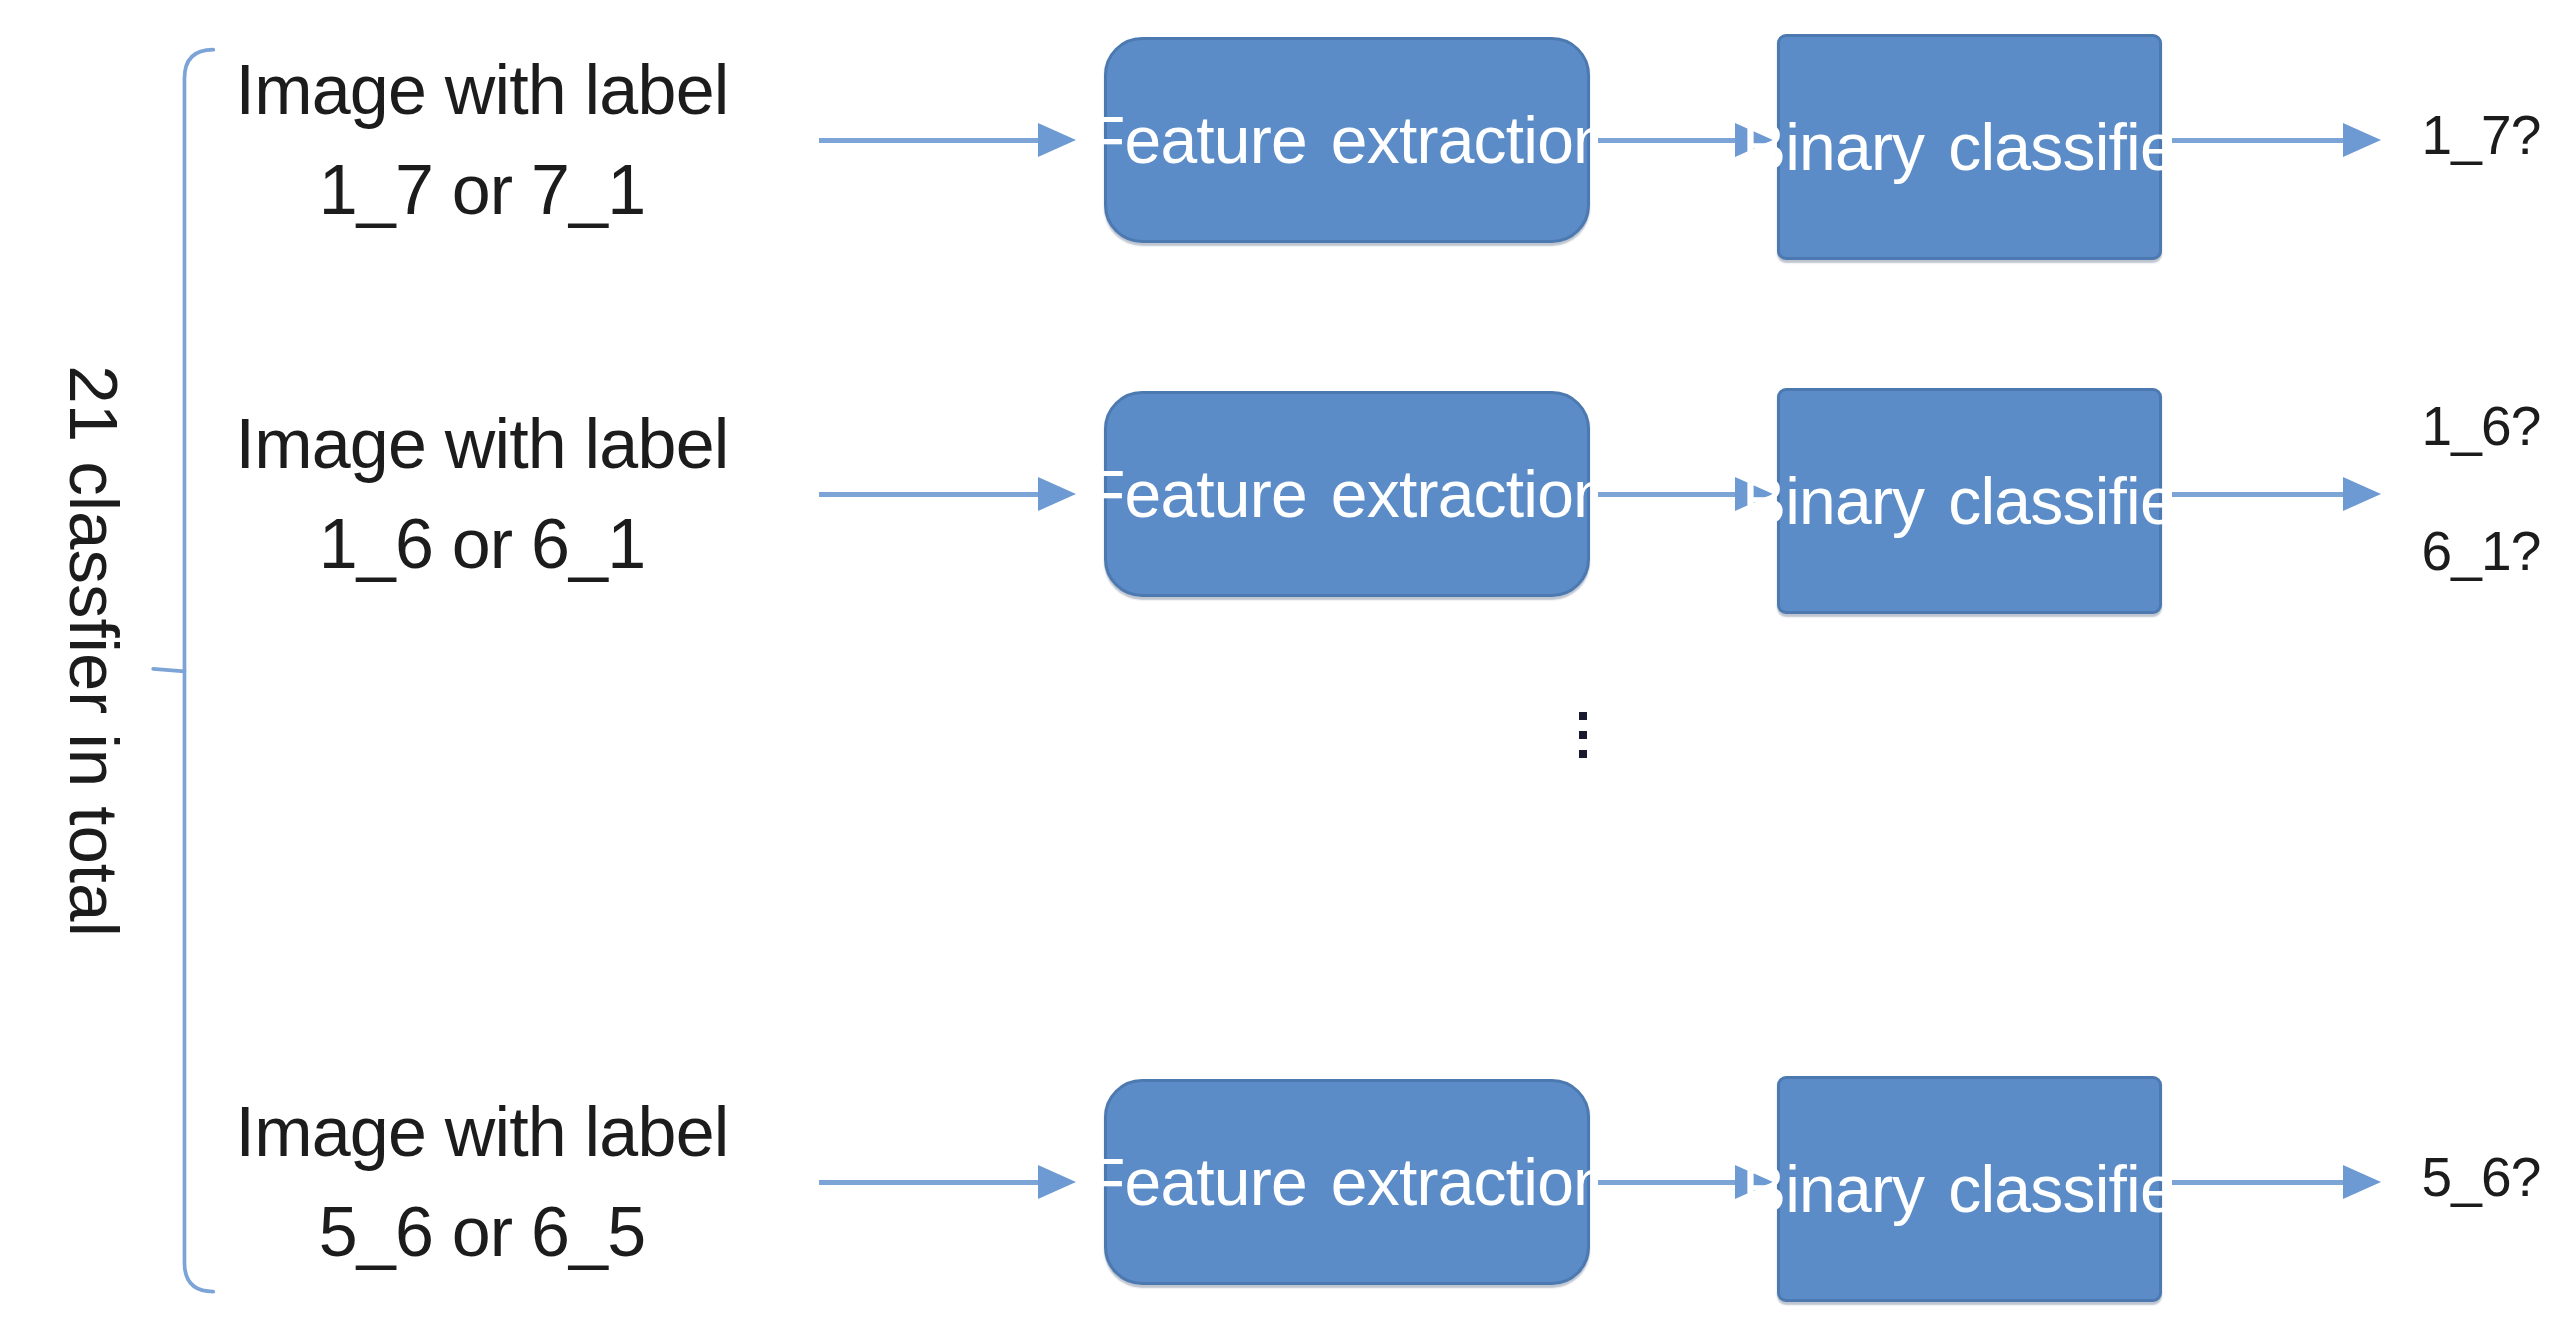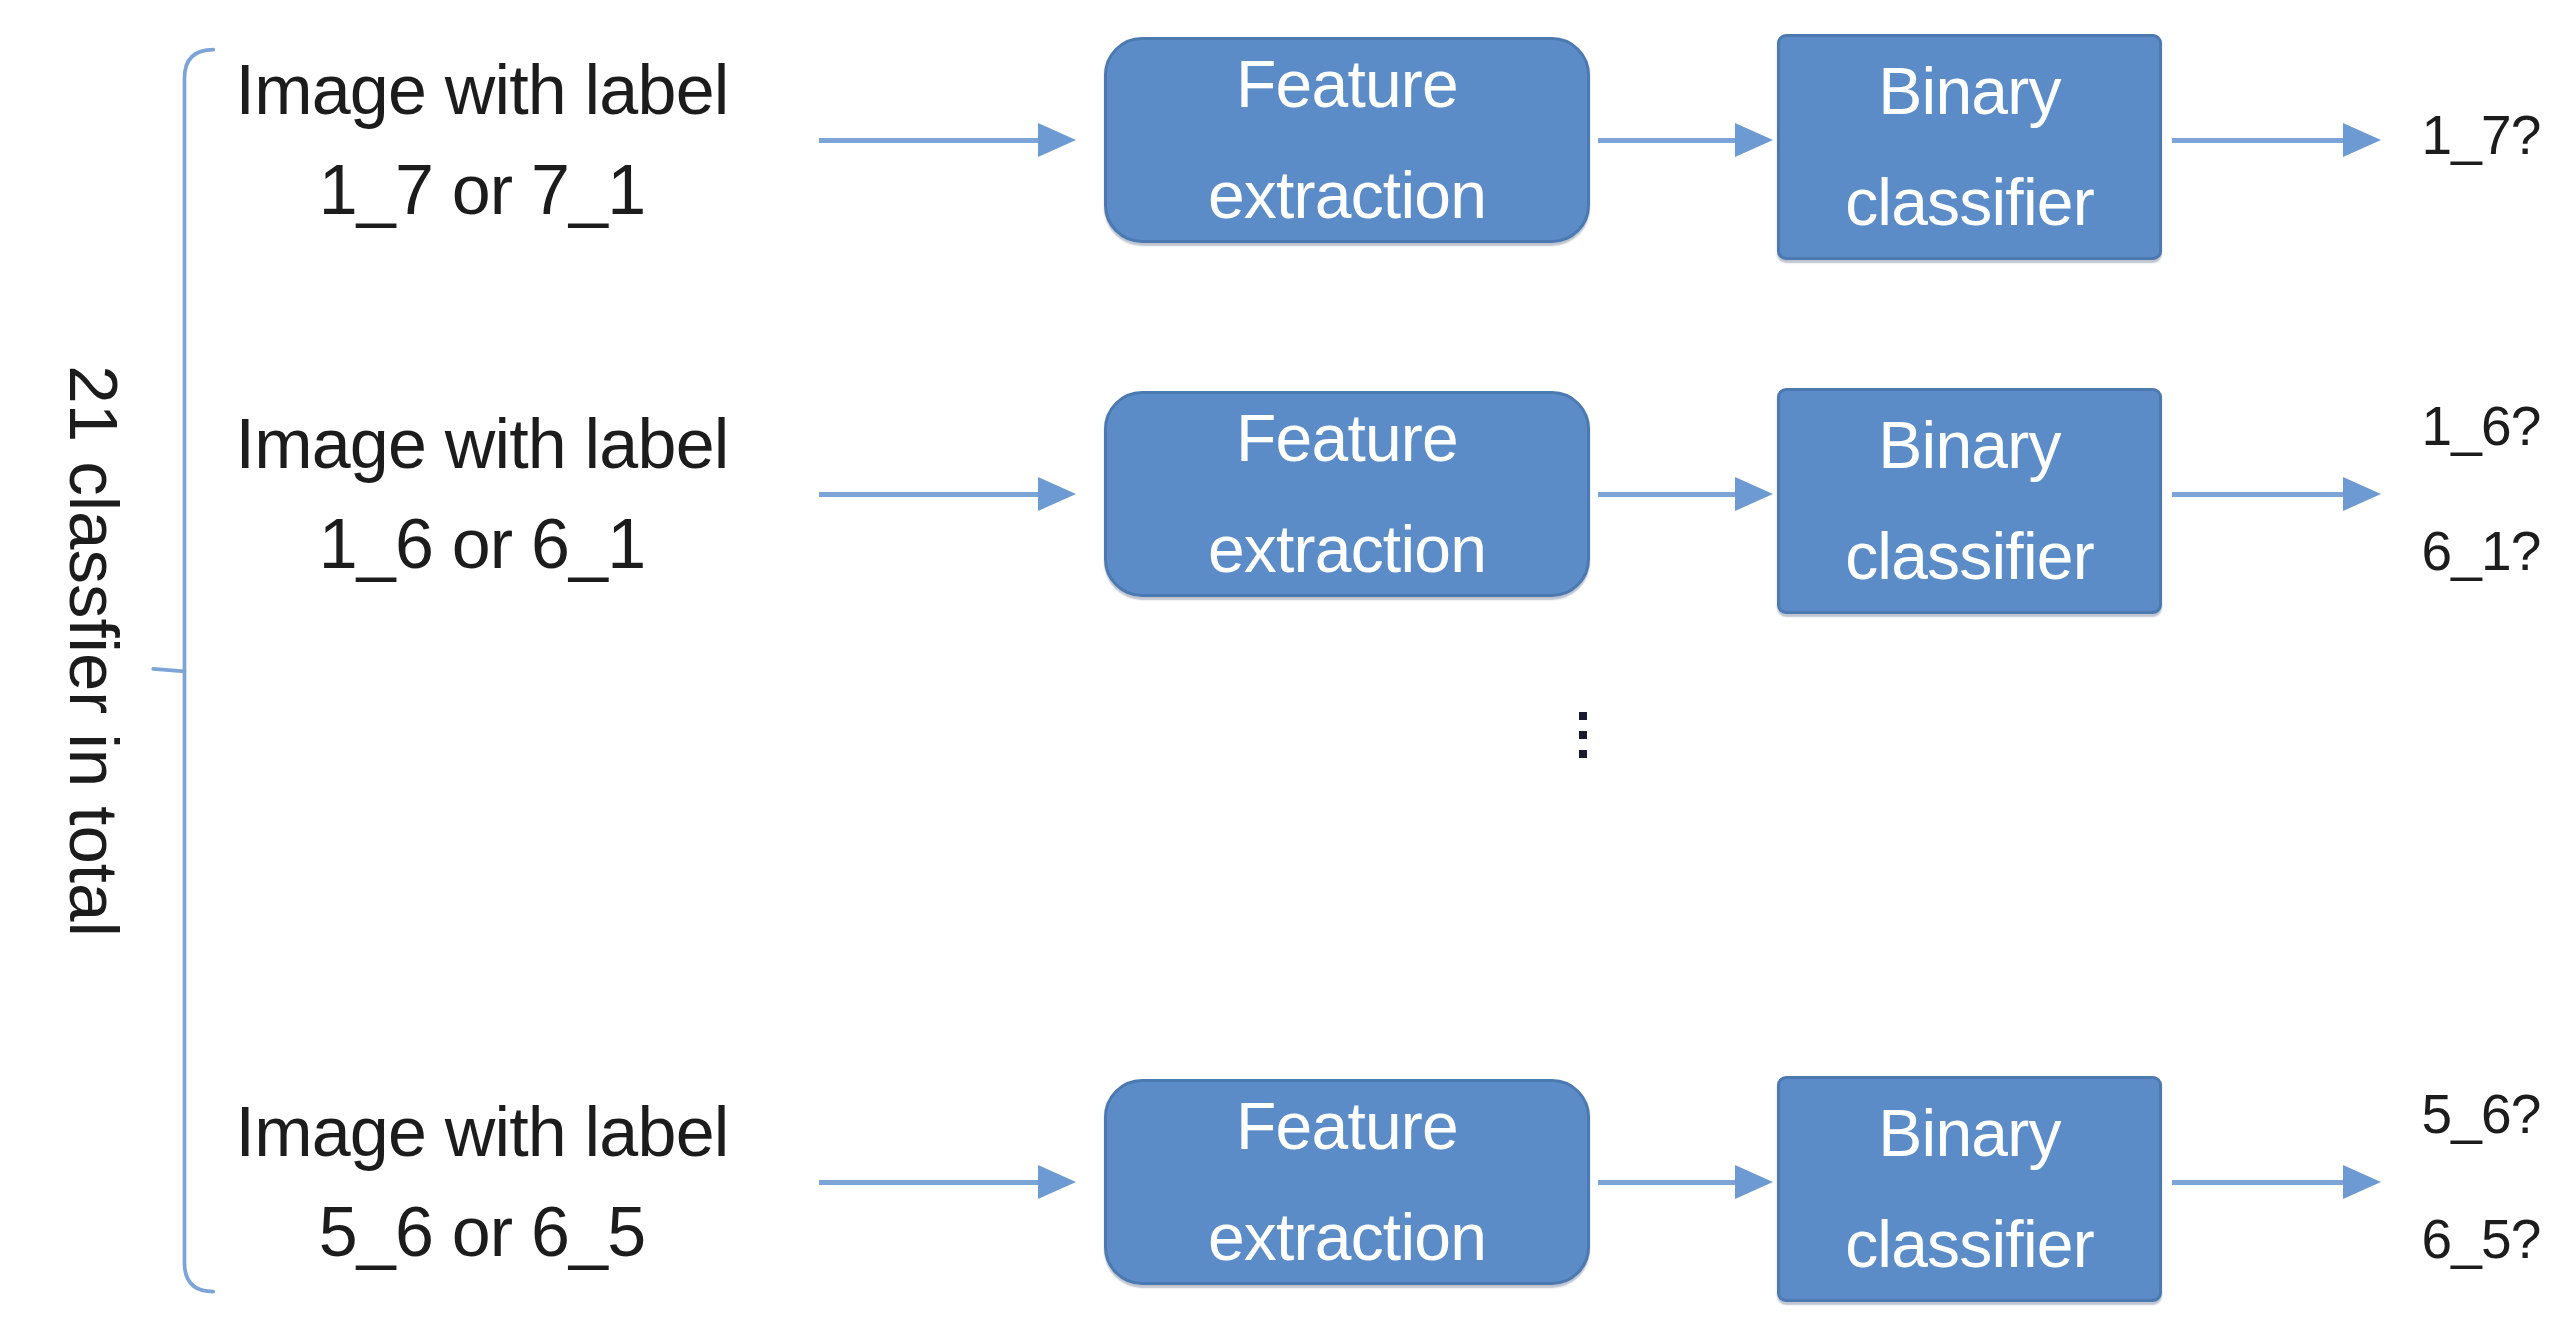--- a/index.html
+++ b/index.html
@@ -45,21 +45,21 @@
   .arrow2{left:1598px;width:175px;}
   .arrow2 .shaft{width:140px;}
   .arrow2 .head{left:137px;}
   .arrow3{left:2172px;width:209px;}
   .arrow3 .shaft{width:175px;}
   .arrow3 .head{left:171px;}
 
   .box{
     position:absolute;transform:translateY(-50%);
     background:var(--box-fill);border:3.3px solid var(--box-border);border-radius:38px;
-    color:var(--box-text);display:flex;flex-direction:column;justify-content:center;align-items:center;
+    color:var(--box-text);display:flex;flex-direction:row;justify-content:center;align-items:center;
     font-size:66px;line-height:87px;text-align:center;letter-spacing:-0.8px;
     box-shadow:0 2.5px 1.6px rgba(70,90,120,0.35);
     gap:24px;
   }
   .box.feature{left:1104px;top:0;width:486px;height:206px;}
   .box.binary{left:1777px;top:7.4px;width:385px;height:226px;border-radius:9px;}
 
   .output-label{
     position:absolute;left:2387px;top:-5px;width:188px;transform:translateY(-50%);
     font-size:55px;line-height:125px;text-align:center;color:var(--ink);letter-spacing:-0.8px;
@@ -167,18 +167,17 @@
     <div class="box binary">
       <div>Binary</div>
       <div>classifier</div>
     </div>
     <div class="arrow arrow3">
         <div class="shaft"></div>
         <div class="head"></div>
       </div>
     <div class="output-label">
       <div>5_6?</div>
-      <div>6_5?</div>
     </div>
   </div>
 
 </div>
 
 
 </body></html>

